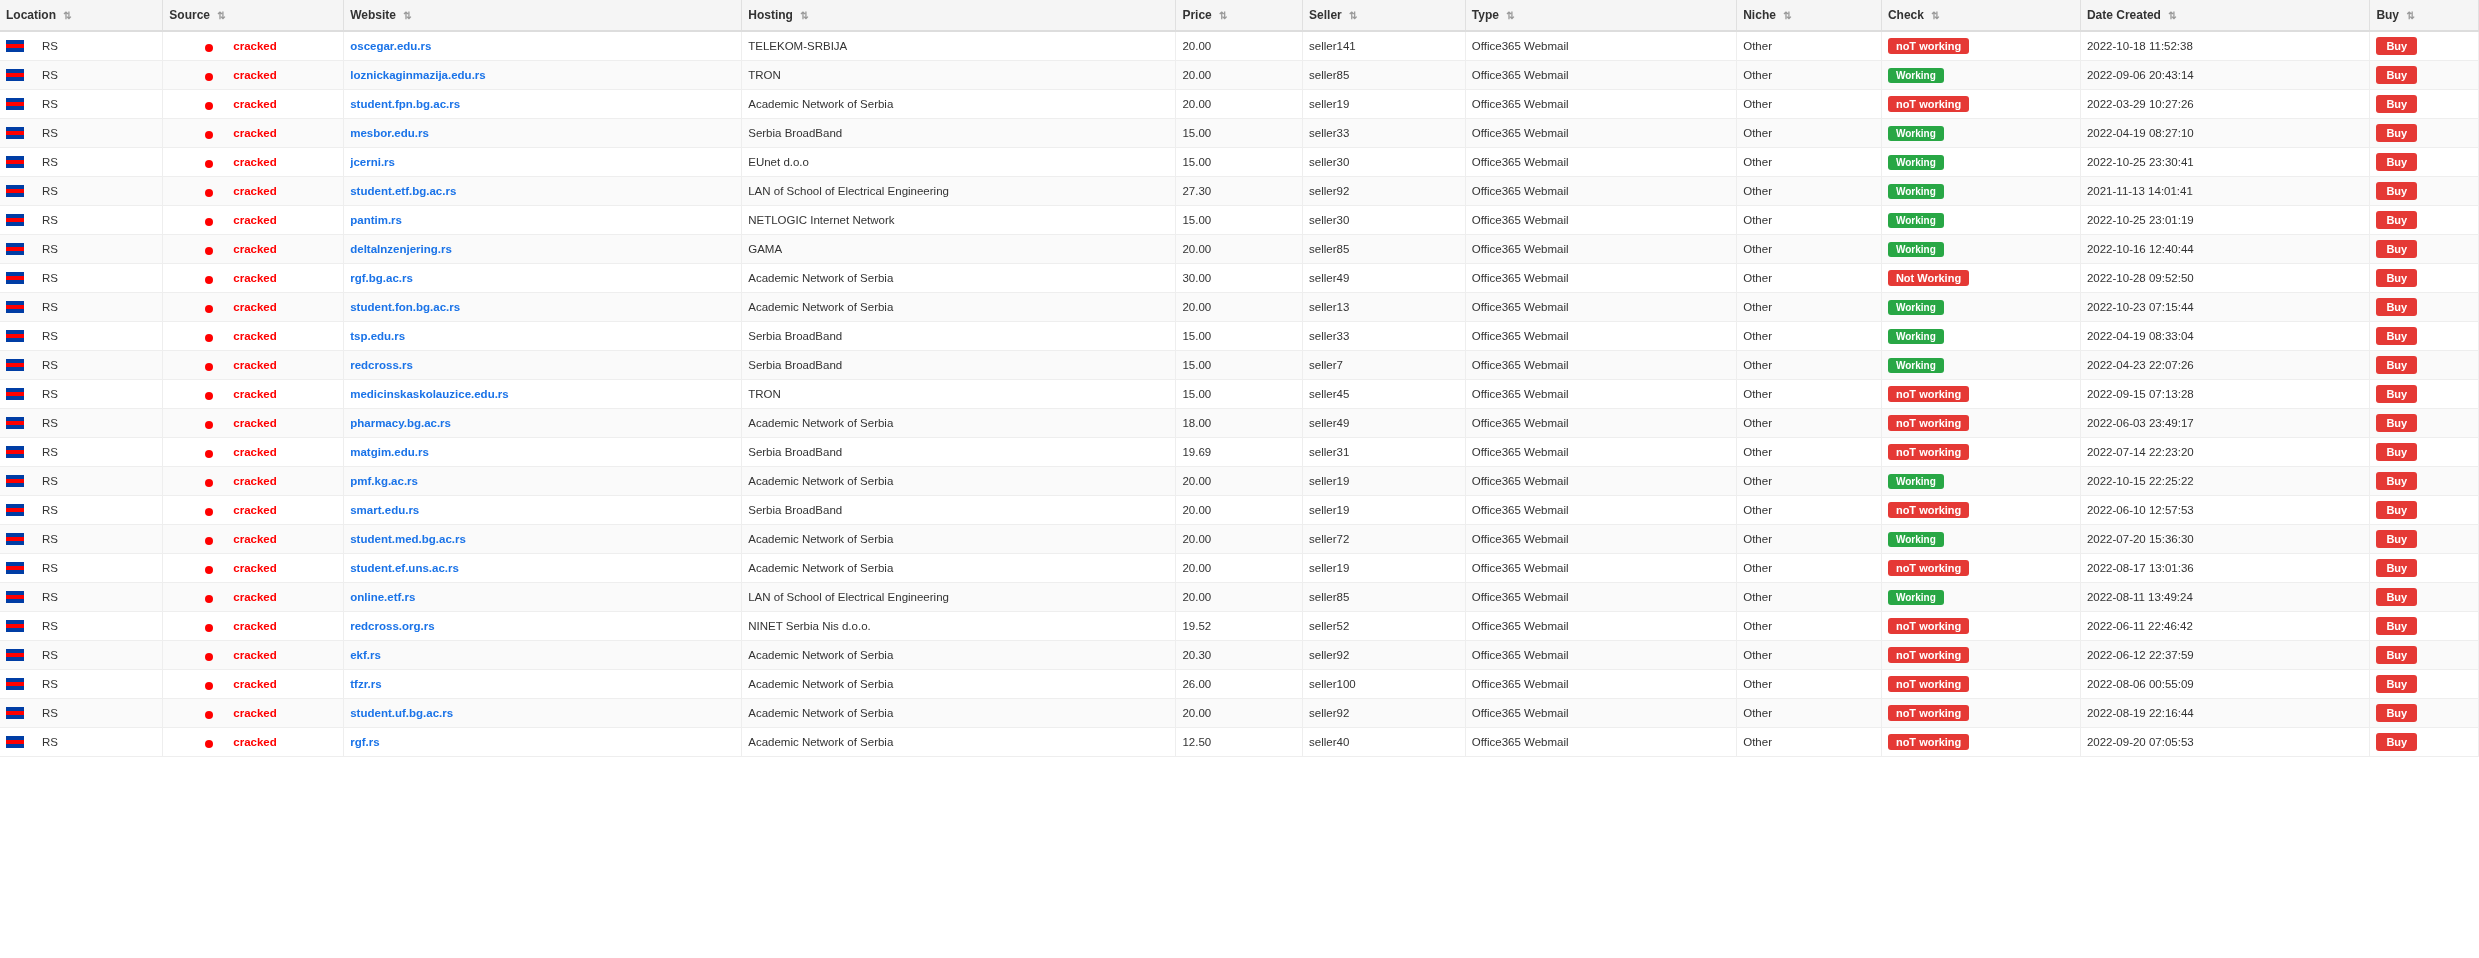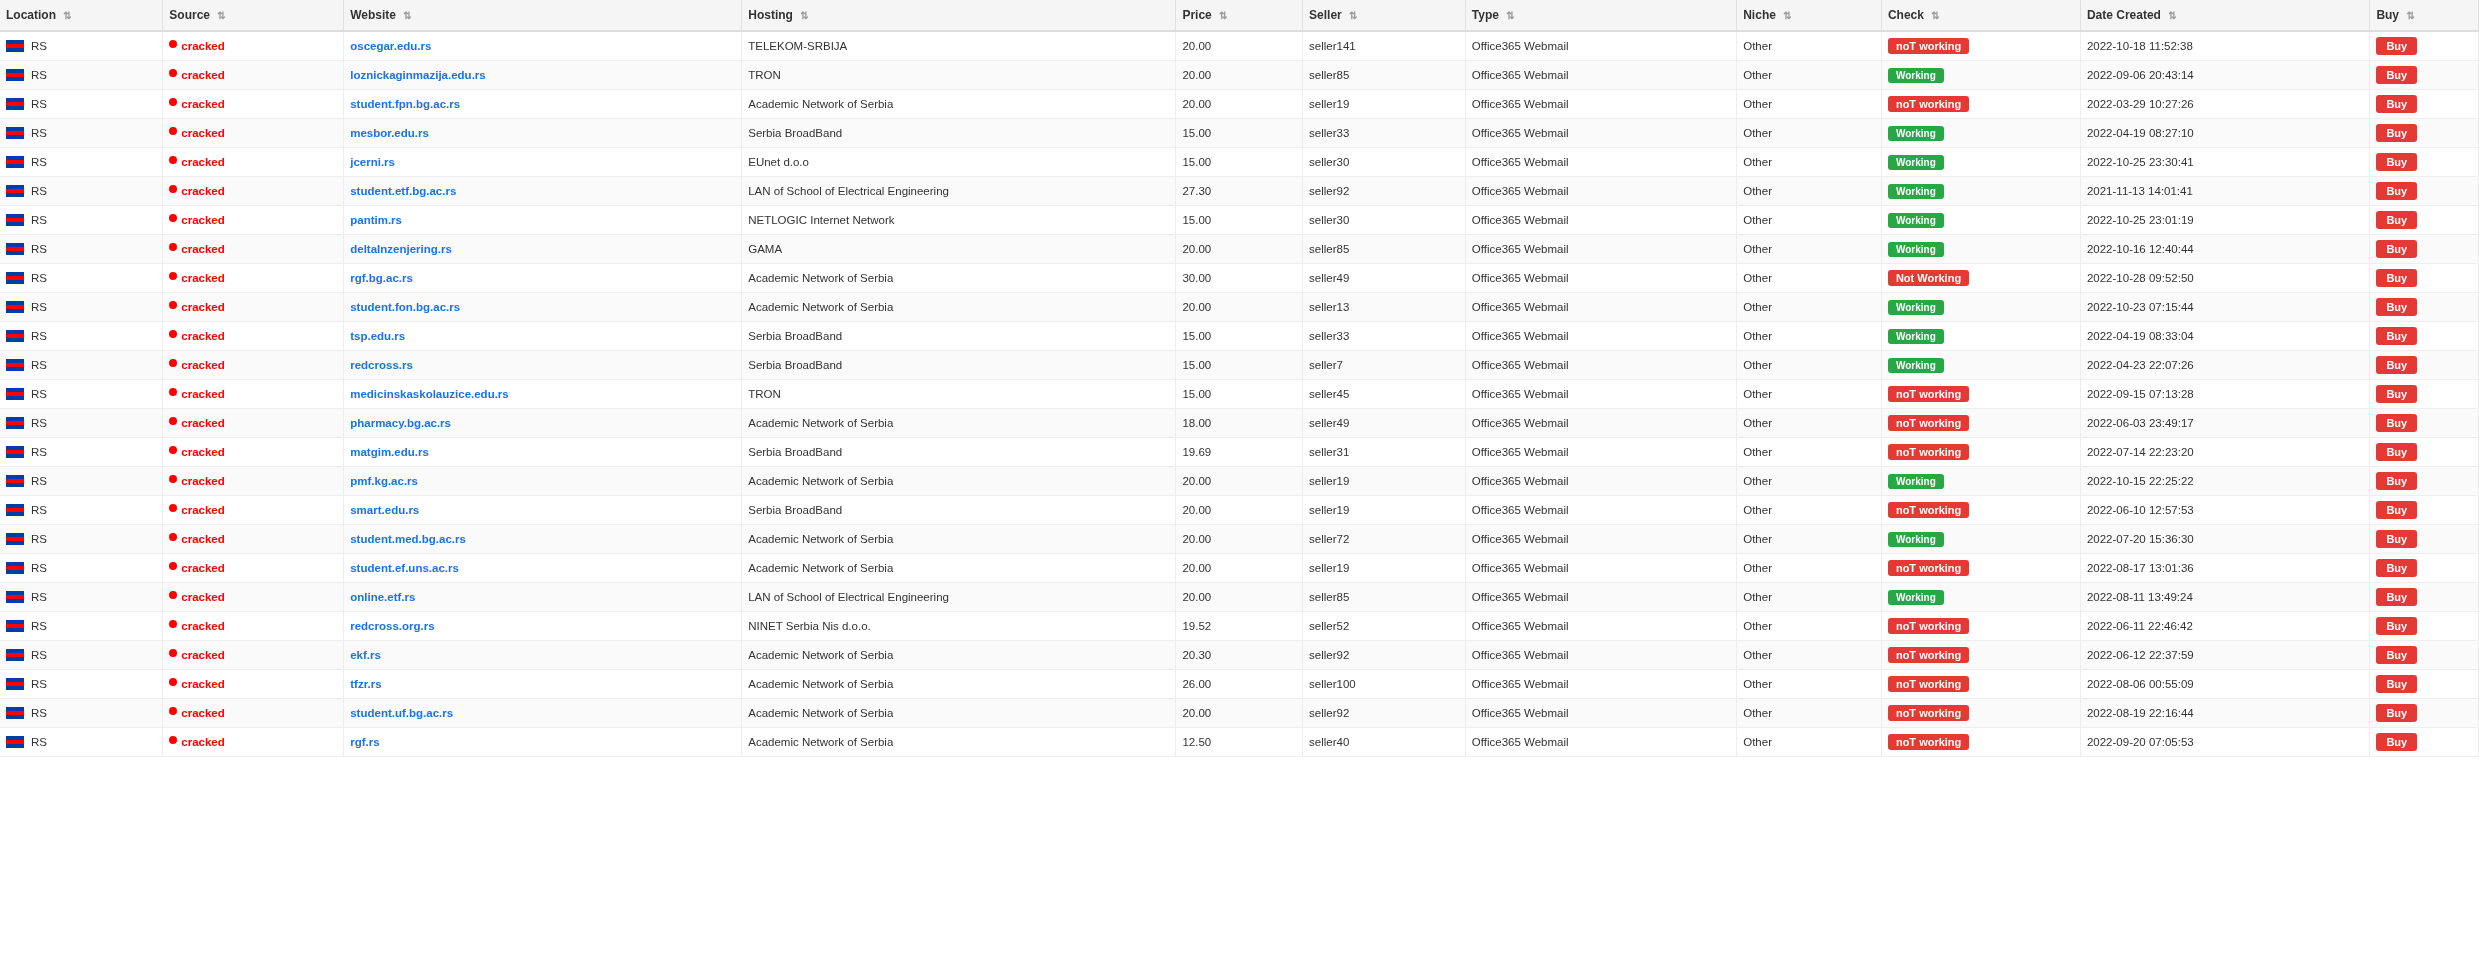--- a/index.html
+++ b/index.html
@@ -70,22 +70,23 @@
       left: 0;
       right: 0;
       height: 4px;
       background: red;
       transform: translateY(-50%);
     }
     .source-cracked {
       color: red;
       font-weight: bold;
       display: flex;
-      align-items: flex-start;
-      gap: 4px;
+      align-items: flex-end;
+      gap: 20px;
+      margin-left: 36px;
     }
     .source-dot {
       display: inline-block;
       width: 8px;
       height: 8px;
       background: red;
       border-radius: 50%;
       flex-shrink: 0;
     }
     .badge-working {
@@ -138,21 +139,21 @@
     .col-date { width: 160px; }
     .col-buy { width: 60px; }
     .website-link {
       color: #1a73e8;
       text-decoration: none;
       font-weight: bold;
     }
     .location-cell {
       display: flex;
       align-items: center;
-      gap: 3px;
+      gap: 14px;
     }
   </style>
 </head>
 <body>
 
 <div class="table-container">
   <table>
     <thead>
       <tr>
         <th class="col-location">

